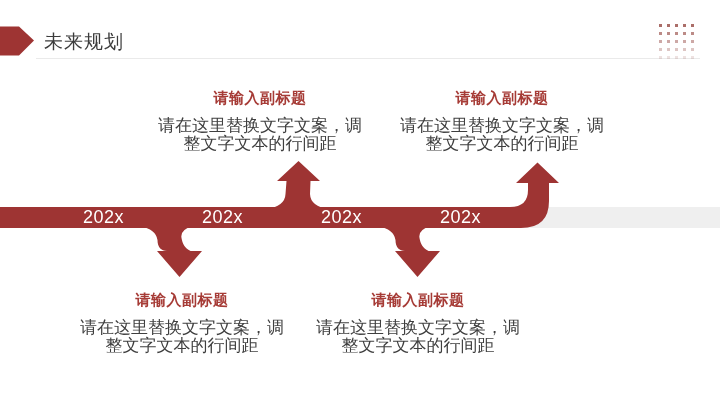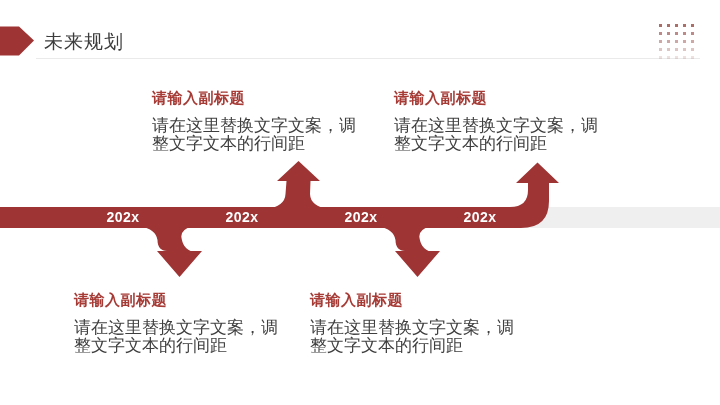--- a/index.html
+++ b/index.html
@@ -19,25 +19,25 @@
     grid-template-columns:repeat(5,3px);grid-auto-rows:3px;gap:5px;
   }
   .dots span{display:block;width:3px;height:3px;background:var(--dots-red);}
   
   .timeline-svg{position:absolute;left:0;top:150px;width:720px;height:145px;}
   .gray-shape{fill:var(--band-gray);}
   .red-shape{fill:var(--accent);}
   
   .year{
     position:absolute;top:207px;width:80px;height:21px;line-height:21px;
-    text-align:center;color:#ffffff;font-size:14px;font-weight:700;letter-spacing:.5px;
+    color:#ffffff;font-size:18px;font-weight:400;letter-spacing:.5px;
   }
   .y1{left:83px;} .y2{left:202px;} .y3{left:321px;} .y4{left:440px;}
   
-  .tblock{position:absolute;width:216px;text-align:left;}
+  .tblock{position:absolute;width:216px;text-align:center;}
   .t1{left:152px;top:88px;} .t2{left:394px;top:88px;}
   .b1{left:74px;top:290px;}  .b2{left:310px;top:290px;}
   .tblock-title{
     font-size:15px;font-weight:700;color:var(--subtitle-red);
     line-height:20px;margin-bottom:9px;letter-spacing:.5px;
   }
   .tblock-body{font-size:17px;line-height:18px;color:var(--body-text);}
 </style>
 </head>
 <body>

